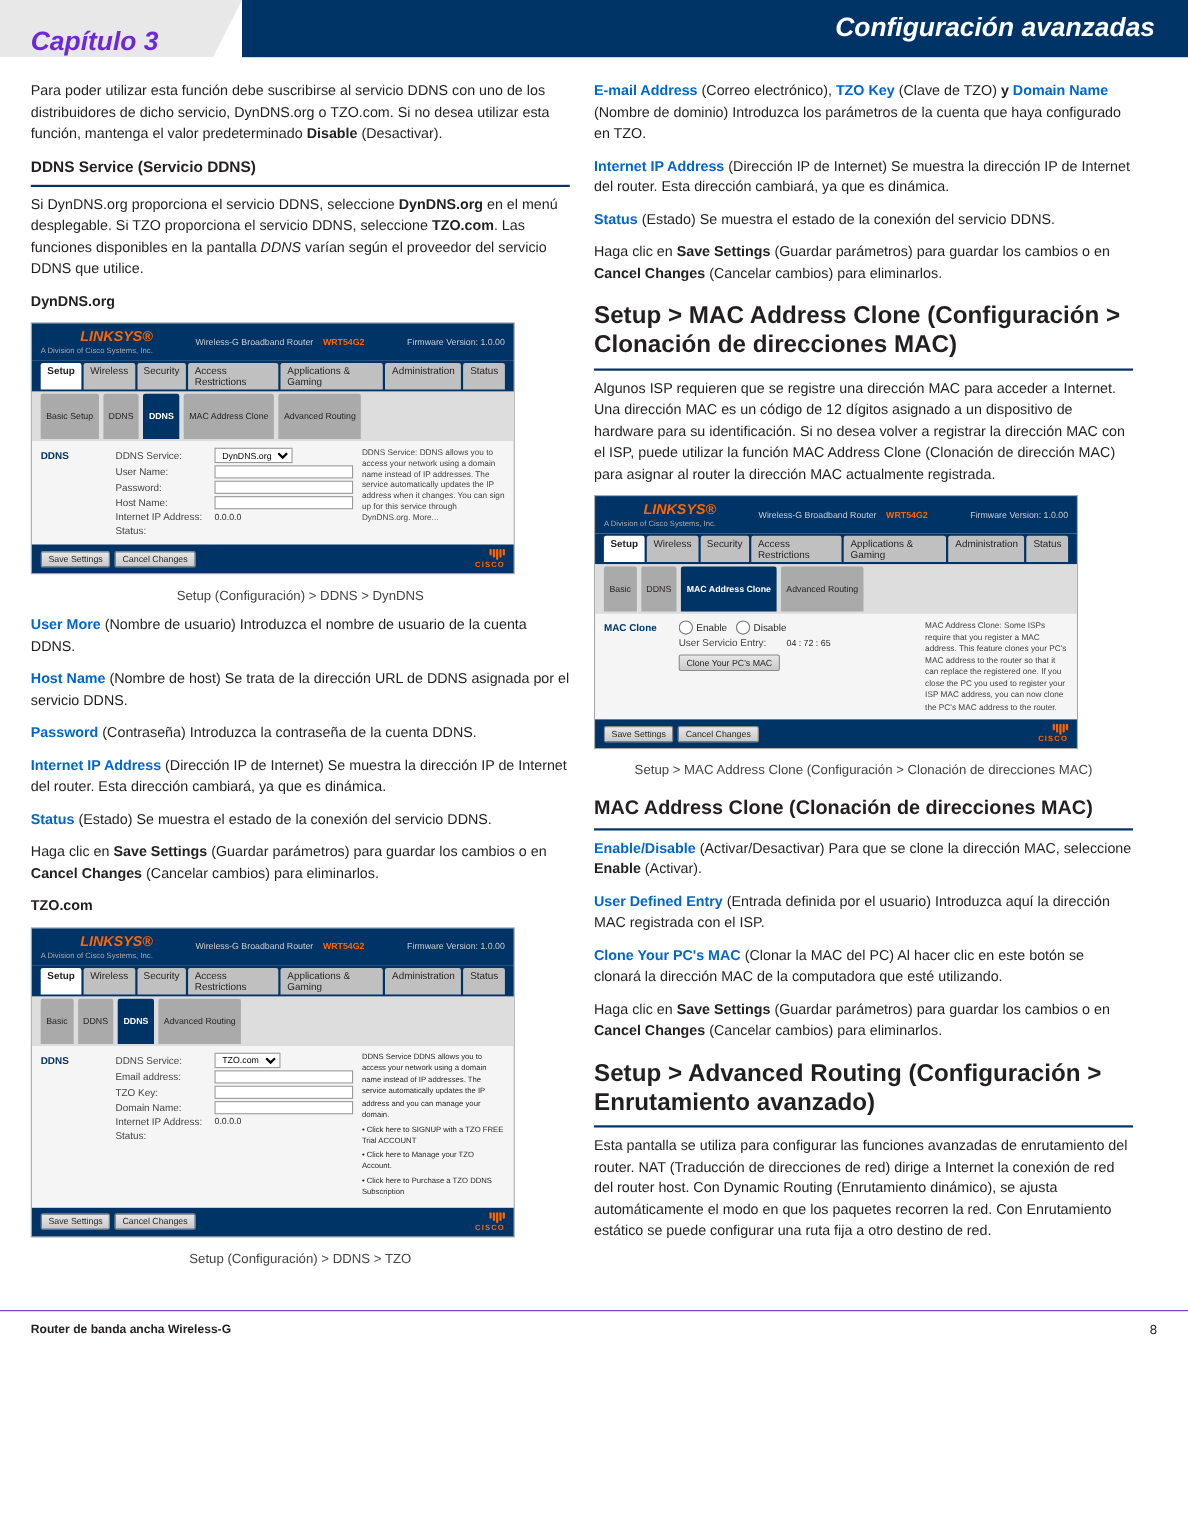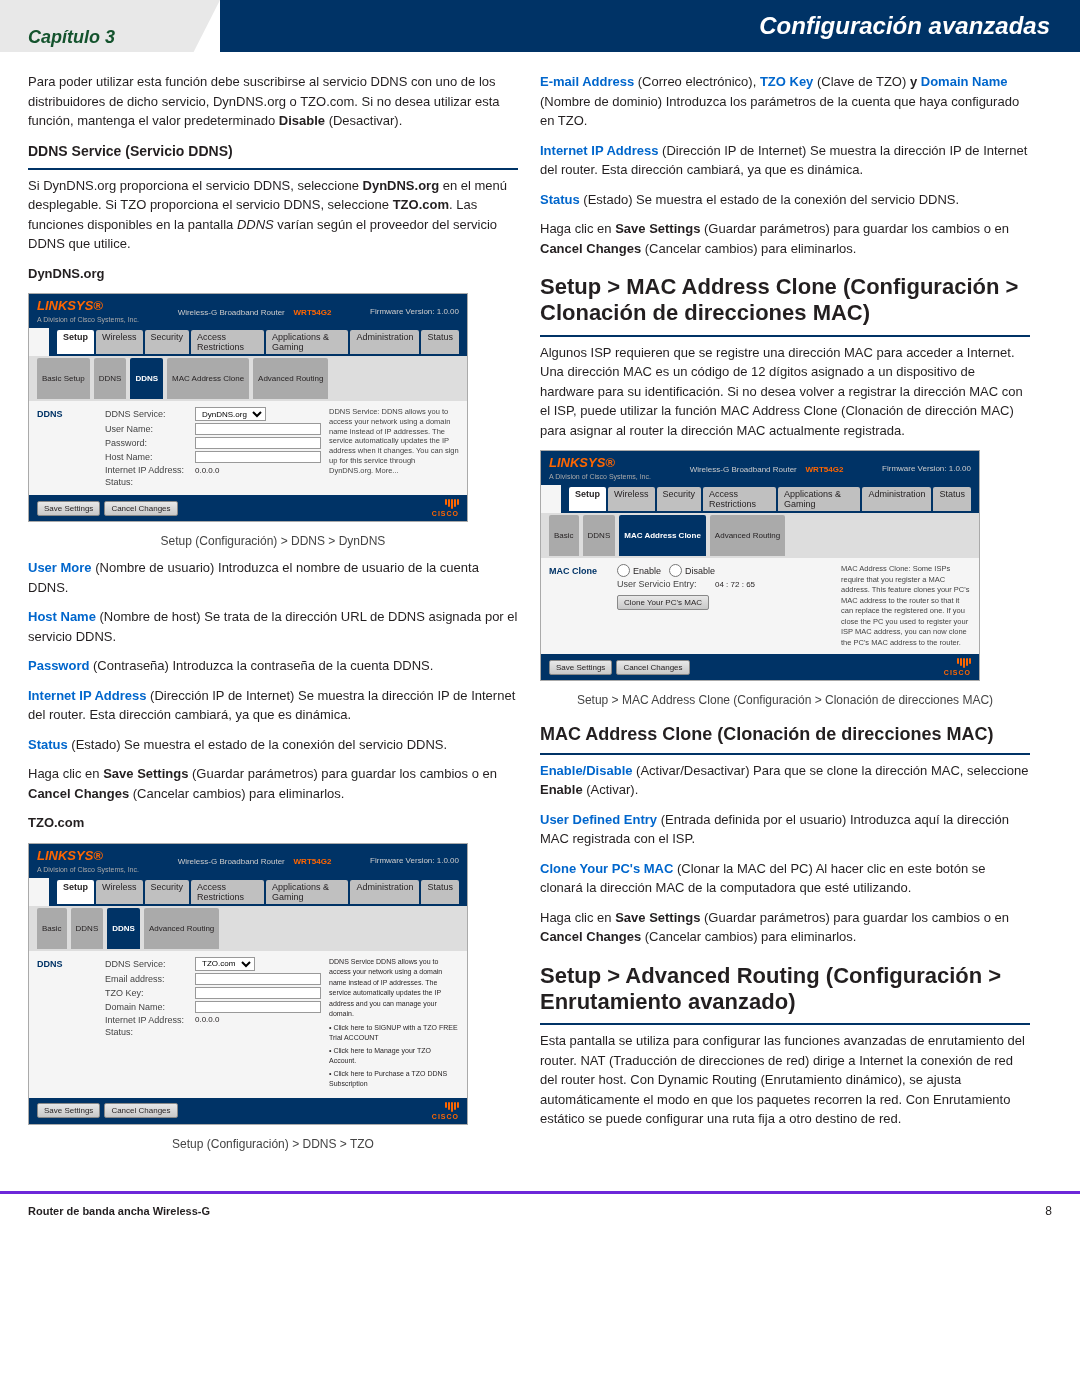--- a/index.html
+++ b/index.html
@@ -21,23 +21,23 @@
     }
     .header-left {
       background: #e8e8e8;
       width: 220px;
       display: flex;
       align-items: center;
       padding-left: 28px;
       clip-path: polygon(0 0, 100% 0, 88% 100%, 0 100%);
     }
     .header-left span {
-      font-size: 18px;
-      font-weight: bold;
-      color: #14532d;
+      font-size: 24px;
+      font-weight: bold;
+      color: #6d28d9;
       font-style: italic;
       margin-top: 23px;
     }
     .header-right {
       flex: 1;
       background: #003366;
       display: flex;
       align-items: center;
       justify-content: flex-end;
       padding-right: 30px;
@@ -124,37 +124,37 @@
 
     
     .ss-header {
       background: #003366;
       display: flex;
       align-items: center;
       justify-content: space-between;
       padding: 4px 8px;
       color: white;
       font-size: 10px;
+      text-align: right;
     }
     .ss-header .linksys-logo {
       font-weight: bold;
       font-size: 13px;
       color: #ff6600;
       font-style: italic;
     }
     .ss-header .firmware {
       font-size: 9px;
       color: #ccc;
     }
     .ss-nav {
       background: #003366;
       display: flex;
       gap: 2px;
       padding: 2px 8px;
-      margin-left: 20px;
     }
     .ss-nav-tab {
       background: #c0c0c0;
       color: #231f20;
       font-size: 9px;
       padding: 2px 6px;
       border-radius: 2px 2px 0 0;
     }
     .ss-nav-tab.active {
       background: #ffffff;
@@ -265,21 +265,21 @@
       font-weight: bold;
       letter-spacing: 1px;
     }
 
     
     .page-footer {
       display: flex;
       justify-content: space-between;
       align-items: center;
       padding: 10px 28px;
-      border-top: 3px solid #6d28d9;
+      border-top: 1px solid #6d28d9;
       margin-top: 10px;
     }
     .page-footer-left {
       font-size: 11px;
       font-weight: bold;
       color: #231f20;
     }
     .page-footer-right {
       font-size: 12px;
       color: #231f20;

